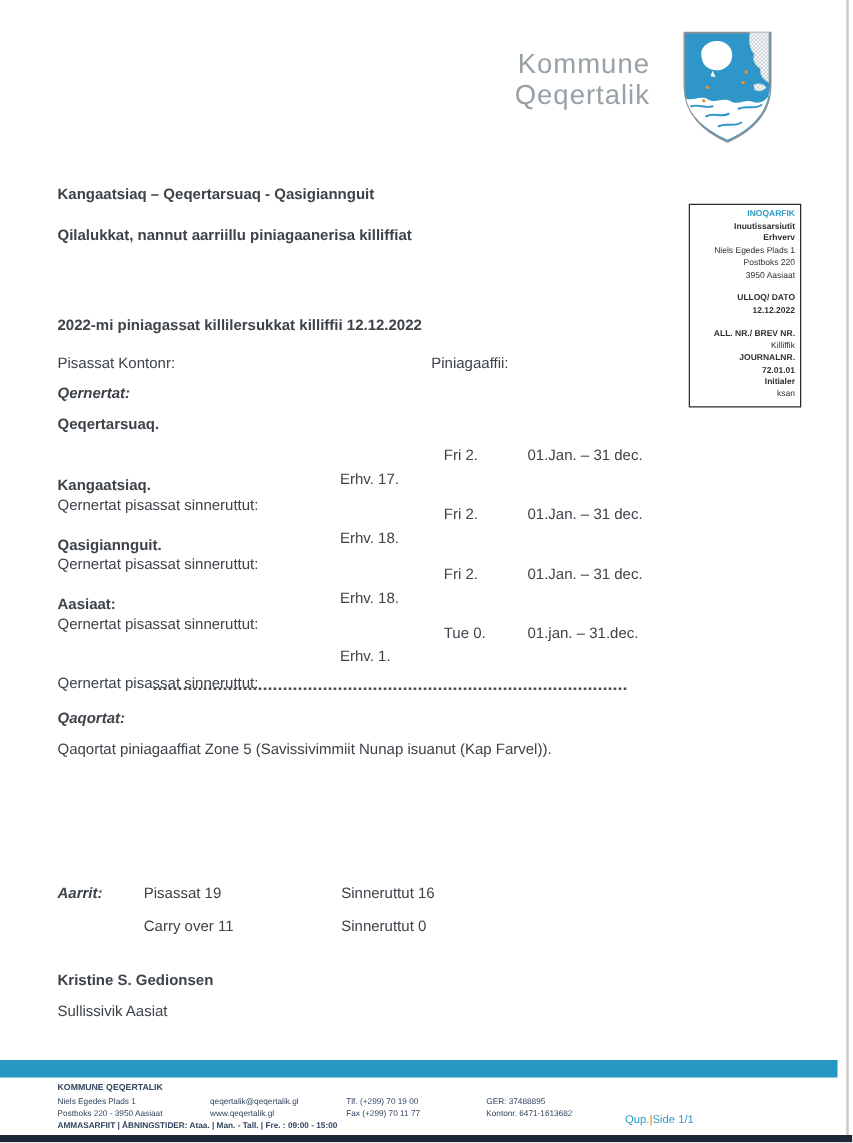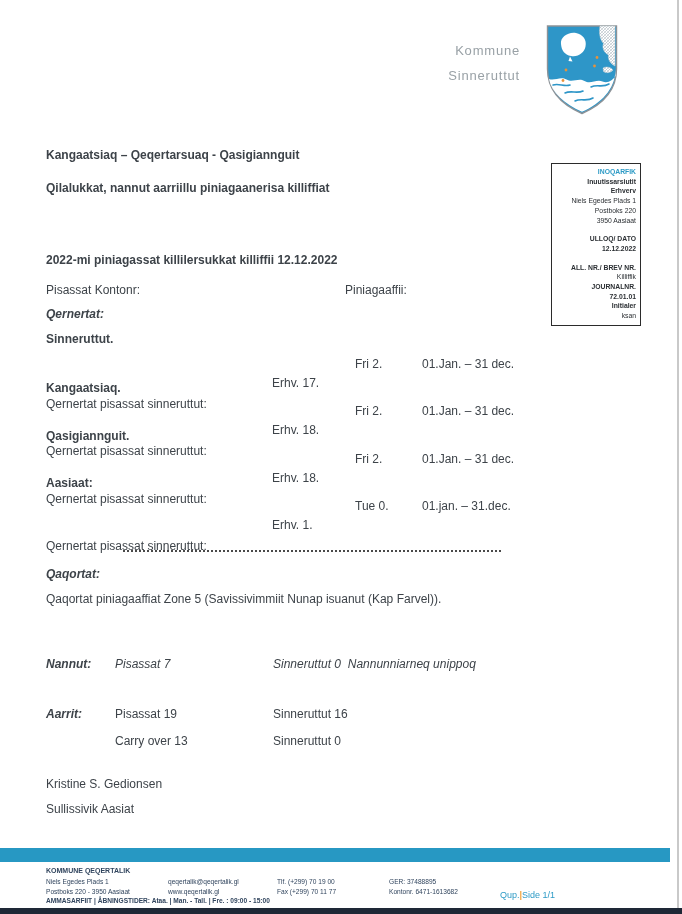--- a/index.html
+++ b/index.html
@@ -9,21 +9,21 @@
   }
   .abs { position:absolute; }
   .txt { font-size:12px; line-height:15px; white-space:nowrap; }
   .bold { font-weight:bold; }
   .italic { font-style:italic; }
   .section-head { font-weight:bold; font-style:italic; font-size:12px; white-space:nowrap; }
 
   
   .logo-text {
     left:368px; top:38px; width:152px; text-align:right;
-    font-size:13px; line-height:25px; color:#99a1a6; letter-spacing:0.8px; font-weight:400;
+    font-size:22px; line-height:25px; color:#99a1a6; letter-spacing:0.8px; font-weight:400;
   }
   .crest { left:545px; top:23px; width:74px; height:93px; }
 
   
   .info-box {
     left:551px; top:163px; width:82px; height:155px;
     border:1px solid #2b2b2b; padding:3px 4px 3px 2px;
     text-align:right; font-size:6.8px; line-height:9.7px; color:#2b2f33;
   }
   .info-box .blue { color:#2e9bc6; font-weight:bold; }
@@ -63,21 +63,21 @@
   .right-edge { left:677px; top:0; width:2px; height:914px; background:#c9c9c9; }
   .bottom-strip { left:0; top:908px; width:682px; height:6px; background:#1e2836; }
 </style>
 </head>
 <body>
 
 <div class="page">
 
   <div class="abs logo-text">
     <div>Kommune</div>
-    <div>Sinneruttut</div>
+    <div>Qeqertalik</div>
   </div>
 
   <div class="abs crest">
     <svg width="74" height="93" viewBox="0 0 74 93" xmlns="http://www.w3.org/2000/svg">
       <defs>
         <pattern id="hatch" width="3" height="3" patternUnits="userSpaceOnUse">
           <rect width="3" height="3" fill="#ffffff"></rect>
           <path d="M0,3 L3,0 M-0.5,0.5 L0.5,-0.5 M2.5,3.5 L3.5,2.5" stroke="#a9b6bd" stroke-width="0.6"></path>
           <path d="M0,0 L3,3" stroke="#a9b6bd" stroke-width="0.4"></path>
         </pattern>
@@ -120,21 +120,21 @@
 
   <div class="abs txt bold" style="left:46px; top:148px;">Kangaatsiaq – Qeqertarsuaq - Qasigiannguit</div>
   <div class="abs txt bold" style="left:46px; top:181px;">Qilalukkat, nannut aarriillu piniagaanerisa killiffiat</div>
   <div class="abs txt bold" style="left:46px; top:253px;">2022-mi piniagassat killilersukkat killiffii 12.12.2022</div>
 
   <div class="abs txt" style="left:46px; top:283px;">Pisassat Kontonr:</div>
   <div class="abs txt" style="left:345px; top:283px;">Piniagaaffii:</div>
 
   <div class="abs section-head" style="left:46px; top:307px;">Qernertat:</div>
 
-  <div class="abs txt bold" style="left:46px; top:332px;">Sinneruttut.</div>
+  <div class="abs txt bold" style="left:46px; top:332px;">Qeqertarsuaq.</div>
   <div class="abs qrow txt" style="top:357px;">
     <span class="c1">Qernertat pisassat sinneruttut:</span>
     <span class="c2">Erhv. 17.</span>
     <span class="c3">Fri 2.</span>
     <span class="c4">01.Jan. – 31 dec.</span>
   </div>
 
   <div class="abs txt bold" style="left:46px; top:381px;">Kangaatsiaq.</div>
   <div class="abs qrow txt" style="top:404px;">
     <span class="c1">Qernertat pisassat sinneruttut:</span>
@@ -157,37 +157,32 @@
     <span class="c2">Erhv. 1.</span>
     <span class="c3">Tue 0.</span>
     <span class="c4">01.jan. – 31.dec.</span>
   </div>
 
   <div class="abs dotted-divider"></div>
 
   <div class="abs section-head" style="left:46px; top:567px;">Qaqortat:</div>
   <div class="abs txt" style="left:46px; top:592px;">Qaqortat piniagaaffiat Zone 5 (Savissivimmiit Nunap isuanut (Kap Farvel)).</div>
 
-  <div class="abs pair-row txt" style="left:46px; top:657px; width:560px; height:15px;">
-    <span class="p1 section-head">Nannut:</span>
-    <span class="p2 italic">Pisassat 7</span>
-    <span class="p3 italic">Sinneruttut 0  Nannunniarneq unippoq</span>
-  </div>
 
   <div class="abs pair-row txt" style="left:46px; top:707px; width:560px; height:15px;">
     <span class="p1 section-head">Aarrit:</span>
     <span class="p2">Pisassat 19</span>
     <span class="p3">Sinneruttut 16</span>
   </div>
   <div class="abs pair-row txt" style="left:46px; top:734px; width:560px; height:15px;">
-    <span class="p2">Carry over 13</span>
+    <span class="p2">Carry over 11</span>
     <span class="p3">Sinneruttut 0</span>
   </div>
 
-  <div class="abs txt" style="left:46px; top:777px;">Kristine S. Gedionsen</div>
+  <div class="abs txt" style="left:46px; top:777px;font-weight:bold;">Kristine S. Gedionsen</div>
   <div class="abs txt" style="left:46px; top:802px;">Sullissivik Aasiat</div>
 
   <div class="abs teal-bar"></div>
 
   <div class="abs footer-org footer">KOMMUNE QEQERTALIK</div>
 
   <div class="abs f-small f-col1 footer">
     <div>Niels Egedes Plads 1</div>
     <div>Postboks 220 - 3950 Aasiaat</div>
   </div>

